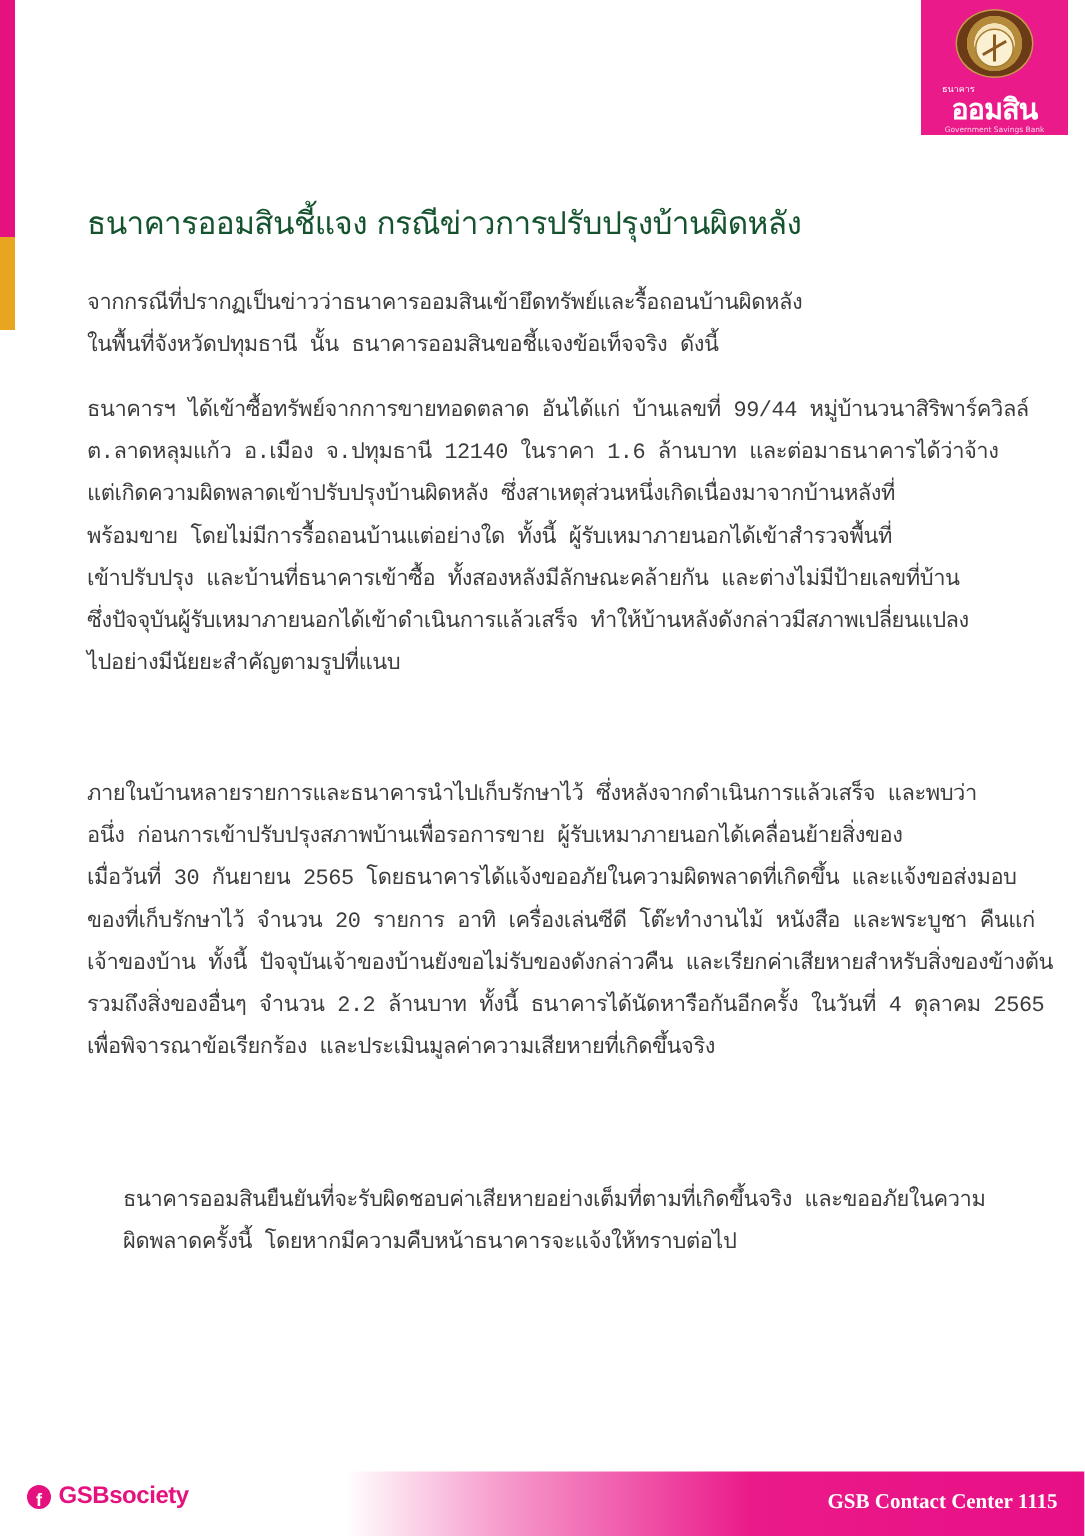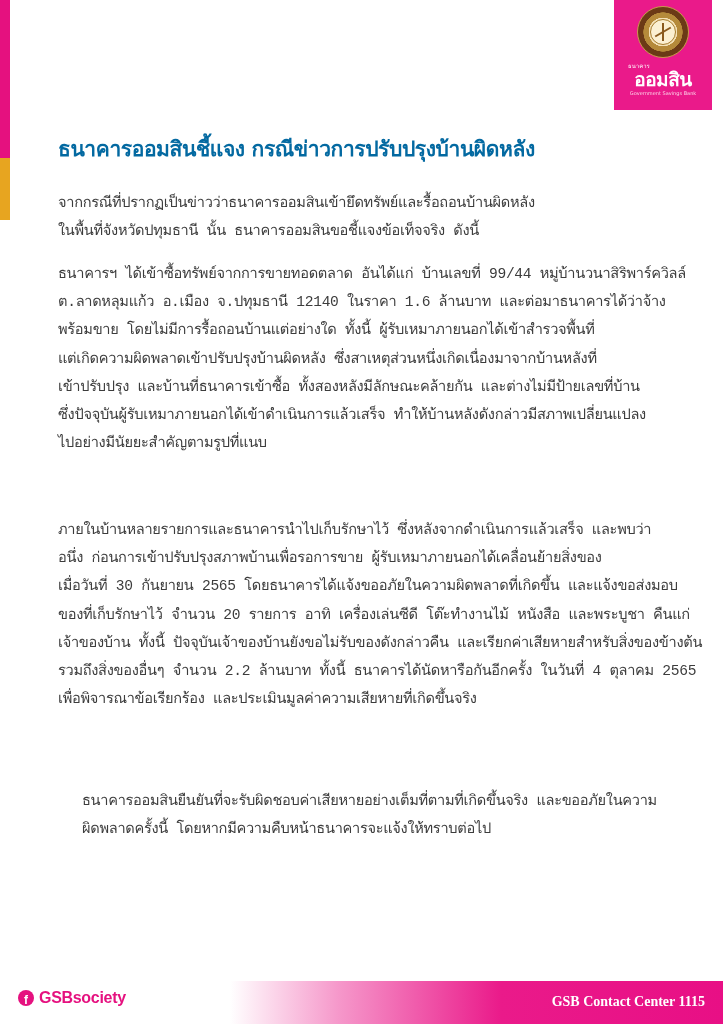--- a/index.html
+++ b/index.html
@@ -6,21 +6,21 @@
   body {
     width: 723px; height: 1024px; position: relative; overflow: hidden;
     background: #ffffff;
     font-family: "DejaVu Sans", "Liberation Sans", sans-serif;
     color: #3a3a3a;
   }
   .left-bar-pink { position: absolute; left: 0; top: 0; width: 10px; height: 158px; background: #e5117f; }
   .left-bar-gold { position: absolute; left: 0; top: 158px; width: 10px; height: 62px; background: #e7a520; }
 
   .logo-box {
-    position: absolute; left: 614px; top: 0; width: 98px; height: 110px;
+    position: absolute; left: 614px; top: 0; width: 98px; height: 90px;
     background: #ea1a8a; display: flex; flex-direction: column; align-items: center;
   }
   .seal {
     margin-top: 6px; width: 52px; height: 52px; border-radius: 50%;
     background: radial-gradient(circle at 50% 50%, #f4e2b8 0 40%, #b58a3a 41% 55%, #6b3a16 56% 100%);
     border: 1px solid #c89a4a; position: relative; box-sizing: border-box;
   }
   .seal-inner {
     position: absolute; left: 12px; top: 12px; width: 26px; height: 26px; border-radius: 50%;
     background: #fbf0d2; border: 1px solid #a67b2d; box-sizing: border-box;
@@ -28,21 +28,21 @@
   .seal-inner::before, .seal-inner::after {
     content: ""; position: absolute; left: 11px; top: 3px; width: 2px; height: 18px; background: #8a5a1e;
   }
   .seal-inner::after { transform: rotate(60deg); left: 11px; }
   .logo-small { color: #fff; font-size: 6px; margin-top: 5px; align-self: flex-start; margin-left: 14px; line-height: 1; }
   .logo-name { color: #fff; font-size: 19px; font-weight: bold; line-height: 1; margin-top: 1px; letter-spacing: -0.5px; }
   .logo-en { color: #fbd0e6; font-size: 5px; line-height: 1; margin-top: 2px; }
 
   .title {
     position: absolute; left: 58px; top: 132px; margin: 0;
-    font-size: 21px; font-weight: bold; color: #0369a1; letter-spacing: -0.4px;
+    font-size: 21px; font-weight: normal; color: #14532d; letter-spacing: -0.4px;
     white-space: nowrap;
   }
 
   .para {
     position: absolute; left: 58px; width: 600px; margin: 0;
     font-size: 14.6px; line-height: 28.2px; color: #3c3c3c; letter-spacing: -0.3px; font-family: Liberation Mono, monospace;
   }
   .para span.line { display: block; white-space: nowrap; }
   .p1 { top: 189px; }
   .p2 { top: 260px; }
@@ -86,22 +86,22 @@
 <h1 class="title">ธนาคารออมสินชี้แจง กรณีข่าวการปรับปรุงบ้านผิดหลัง</h1>
 
 <div class="para p1">
   <span class="line">จากกรณีที่ปรากฏเป็นข่าวว่าธนาคารออมสินเข้ายึดทรัพย์และรื้อถอนบ้านผิดหลัง</span>
   <span class="line">ในพื้นที่จังหวัดปทุมธานี นั้น ธนาคารออมสินขอชี้แจงข้อเท็จจริง ดังนี้</span>
 </div>
 
 <div class="para p2">
   <span class="line">ธนาคารฯ ได้เข้าซื้อทรัพย์จากการขายทอดตลาด อันได้แก่ บ้านเลขที่ 99/44  หมู่บ้านวนาสิริพาร์ควิลล์</span>
   <span class="line">ต.ลาดหลุมแก้ว อ.เมือง จ.ปทุมธานี 12140 ในราคา 1.6 ล้านบาท และต่อมาธนาคารได้ว่าจ้าง</span>
+  <span class="line">แต่เกิดความผิดพลาดเข้าปรับปรุงบ้านผิดหลัง ซึ่งสาเหตุส่วนหนึ่งเกิดเนื่องมาจากบ้านหลังที่</span>
   <span class="line">พร้อมขาย โดยไม่มีการรื้อถอนบ้านแต่อย่างใด ทั้งนี้ ผู้รับเหมาภายนอกได้เข้าสำรวจพื้นที่</span>
-  <span class="line">แต่เกิดความผิดพลาดเข้าปรับปรุงบ้านผิดหลัง ซึ่งสาเหตุส่วนหนึ่งเกิดเนื่องมาจากบ้านหลังที่</span>
   <span class="line">เข้าปรับปรุง และบ้านที่ธนาคารเข้าซื้อ ทั้งสองหลังมีลักษณะคล้ายกัน และต่างไม่มีป้ายเลขที่บ้าน</span>
   <span class="line">ซึ่งปัจจุบันผู้รับเหมาภายนอกได้เข้าดำเนินการแล้วเสร็จ ทำให้บ้านหลังดังกล่าวมีสภาพเปลี่ยนแปลง</span>
   <span class="line">ไปอย่างมีนัยยะสำคัญตามรูปที่แนบ</span>
 </div>
 
 <div class="para p3">
   <span class="line">ภายในบ้านหลายรายการและธนาคารนำไปเก็บรักษาไว้ ซึ่งหลังจากดำเนินการแล้วเสร็จ และพบว่า</span>
   <span class="line">อนึ่ง ก่อนการเข้าปรับปรุงสภาพบ้านเพื่อรอการขาย ผู้รับเหมาภายนอกได้เคลื่อนย้ายสิ่งของ</span>
   <span class="line">เมื่อวันที่ 30 กันยายน 2565 โดยธนาคารได้แจ้งขออภัยในความผิดพลาดที่เกิดขึ้น และแจ้งขอส่งมอบ</span>
   <span class="line">ของที่เก็บรักษาไว้ จำนวน 20 รายการ อาทิ เครื่องเล่นซีดี โต๊ะทำงานไม้ หนังสือ และพระบูชา คืนแก่</span>

